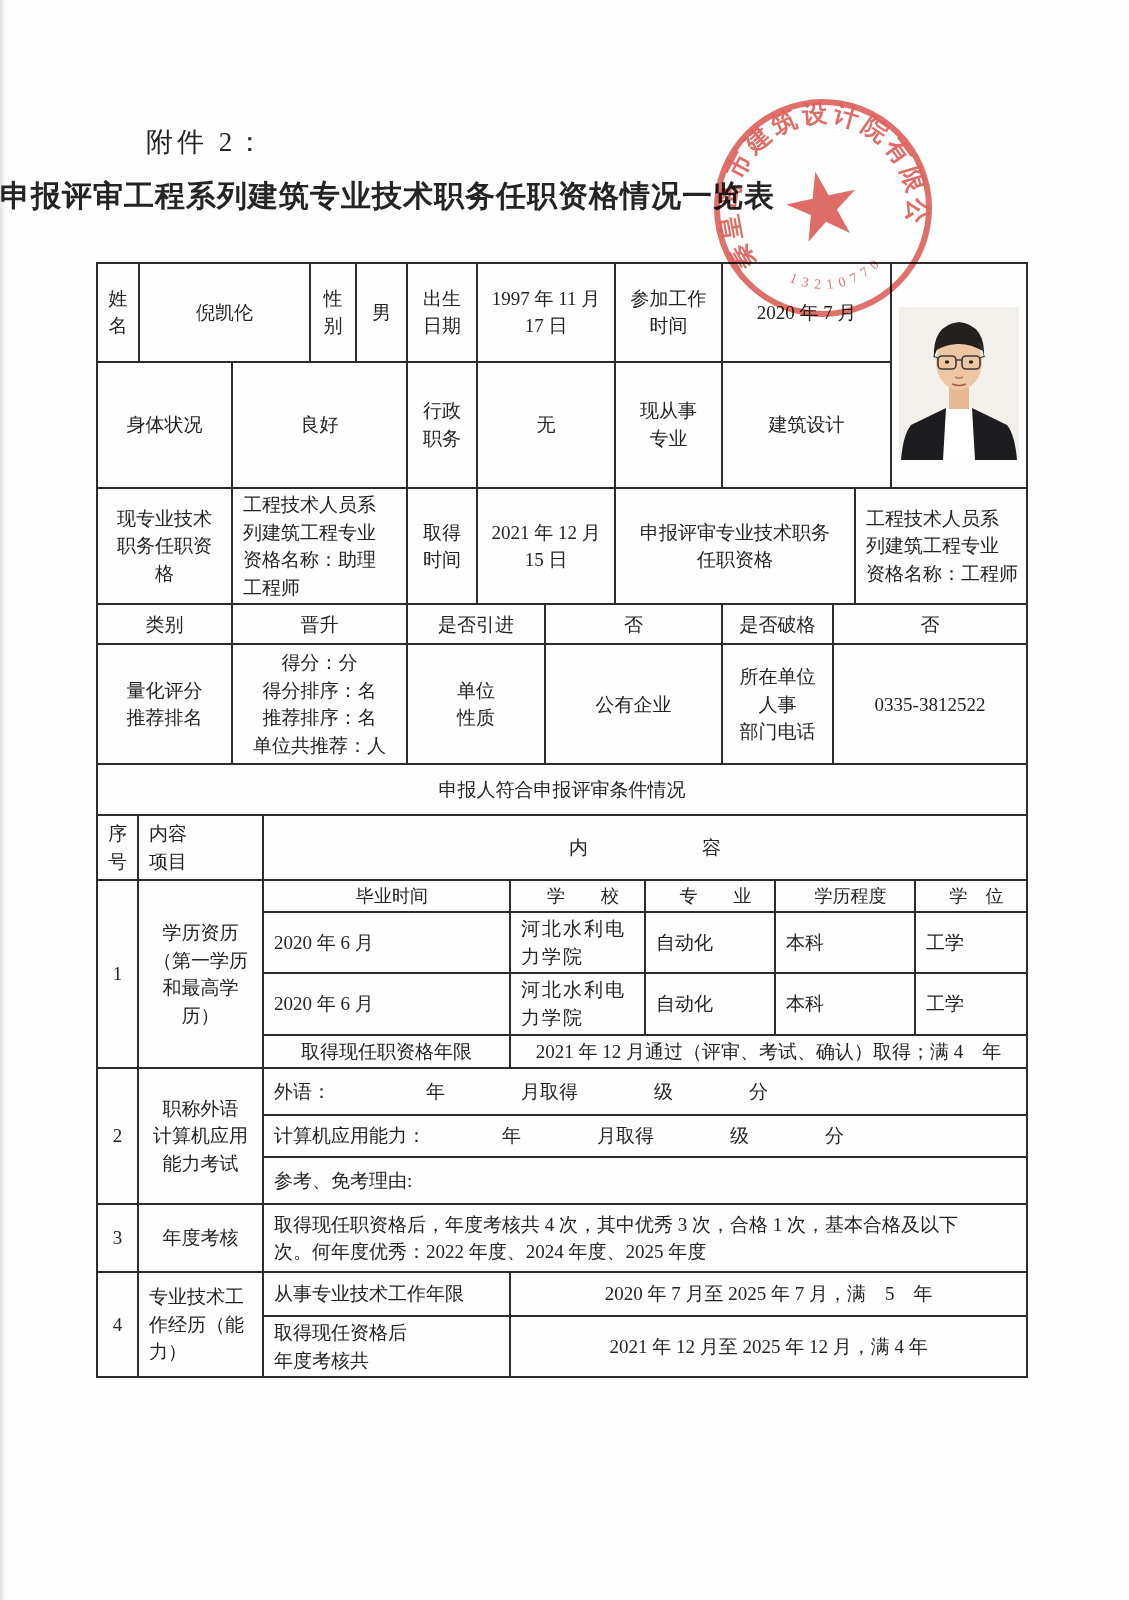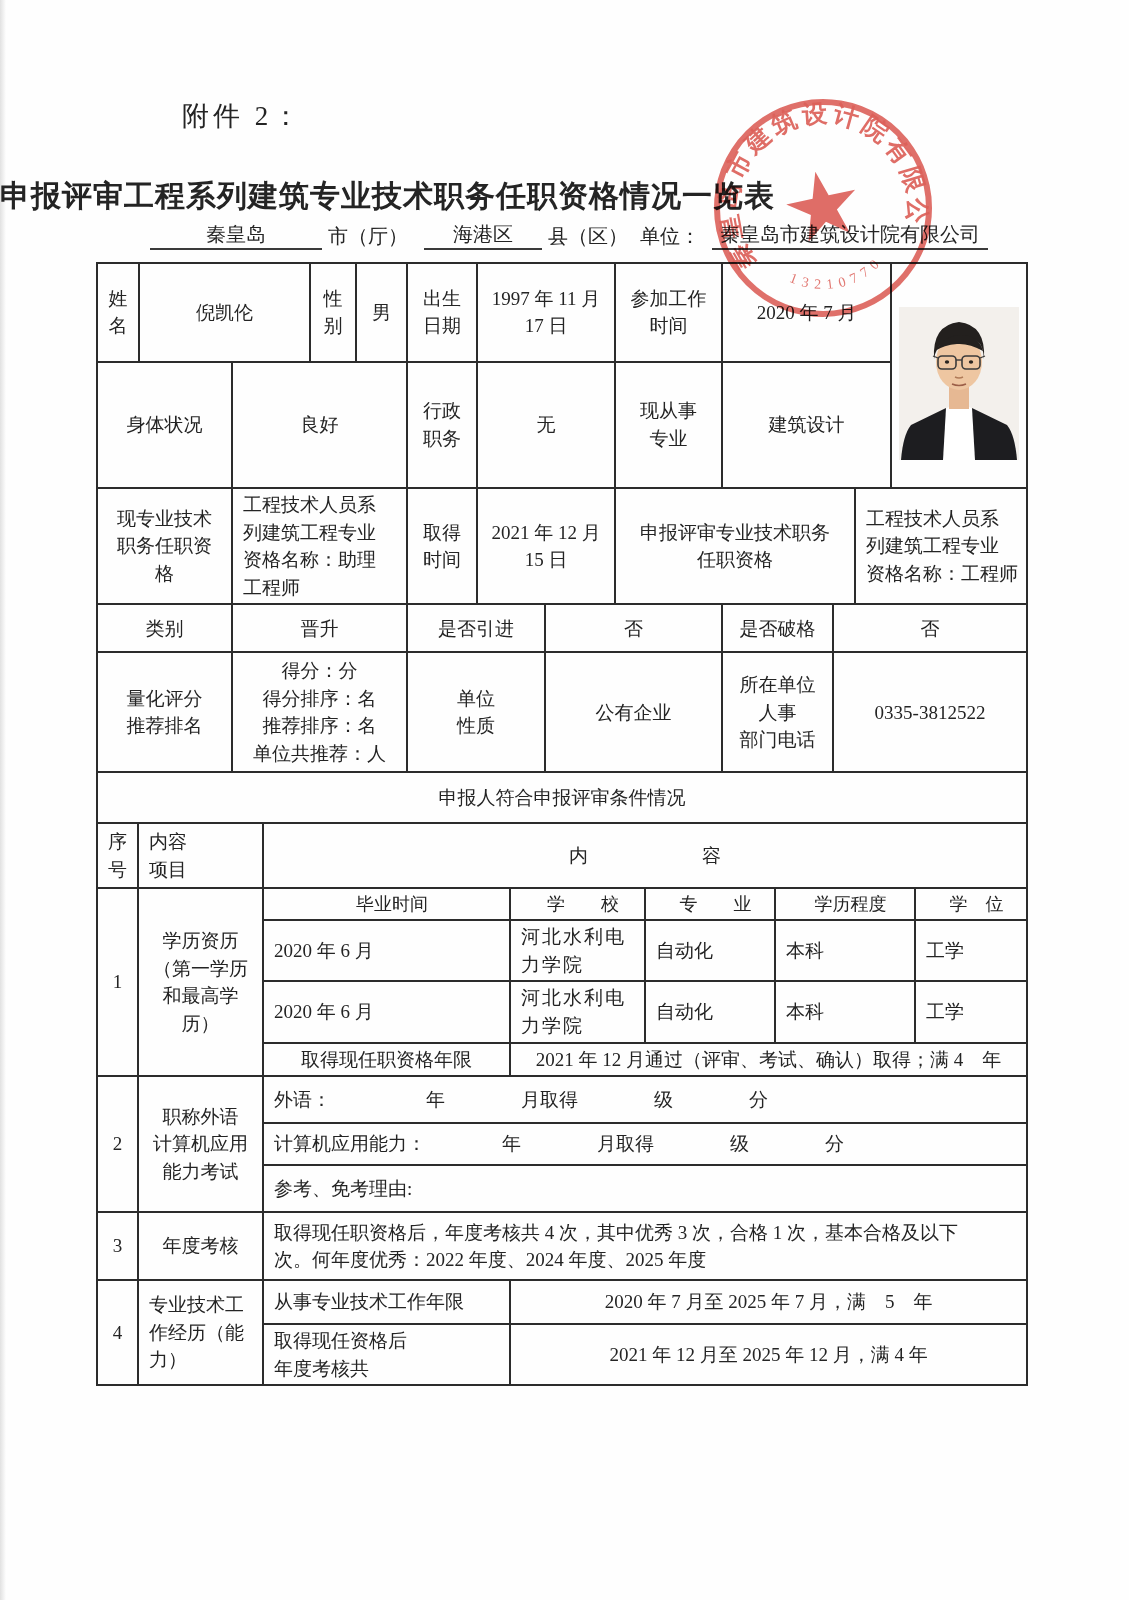--- a/index.html
+++ b/index.html
@@ -1,20 +1,20 @@
 <!DOCTYPE html>
 <html><head>
 <meta charset="utf-8">
 <style>
   html,body{margin:0;padding:0;background:#e8e8e8;}
   .page{position:relative;width:1129px;height:1600px;background:#fefefe;
         font-family:"Liberation Serif","DejaVu Serif",serif;color:#242424;overflow:hidden;margin:0 auto;}
   .scan-edge{position:absolute;left:0;top:0;width:6px;height:1600px;
         background:linear-gradient(to right,rgba(150,150,150,.28),rgba(255,255,255,0));}
-  .attachment{position:absolute;left:146px;top:98px;font-size:27px;letter-spacing:4px;margin-left:36px;}
+  .attachment{position:absolute;left:146px;top:124px;font-size:27px;letter-spacing:4px;}
   .doc-title{position:absolute;left:0;top:176px;width:1129px;text-align:left;
         font-size:30px;font-weight:bold;letter-spacing:1px;}
   .subheader{position:absolute;left:150px;top:221px;width:880px;font-size:20px;
         display:flex;align-items:flex-end;white-space:nowrap;}
   .subheader .u{border-bottom:2px solid #3a3a3a;text-align:center;}
   .u-city{min-width:172px;}
   .u-county{min-width:118px;margin-left:10px;}
   .u-unit{padding:0 8px;margin-left:6px;}
   .plain{margin:0 6px;}
 
@@ -35,28 +35,20 @@
 </style>
 </head>
 <body>
 
 <div class="page">
   <div class="scan-edge"></div>
 
   <div class="attachment">附件 2：</div>
   <div class="doc-title">申报评审工程系列建筑专业技术职务任职资格情况一览表</div>
 
-  <div class="subheader">
-    <span class="u u-city">秦皇岛</span>
-    <span class="plain">市（厅）</span>
-    <span class="u u-county">海港区</span>
-    <span class="plain">县（区）</span>
-    <span class="plain">单位：</span>
-    <span class="u u-unit">秦皇岛市建筑设计院有限公司</span>
-  </div>
 
   <div class="tables">
 
     <table class="first">
       <colgroup>
           <col style="width:42px">
           <col style="width:93px">
           <col style="width:78px">
           <col style="width:46px">
           <col style="width:51px">
@@ -150,21 +142,21 @@
     <table>
       <colgroup>
           <col style="width:135px">
           <col style="width:175px">
           <col style="width:138px">
           <col style="width:177px">
           <col style="width:111px">
           <col style="width:194px">
         </colgroup>
       <tbody>
-          <tr style="height:48px">
+          <tr style="height:40px">
         <td>类别</td>
         <td>晋升</td>
         <td>是否引进</td>
         <td>否</td>
         <td>是否破格</td>
         <td>否</td>
       </tr>
       <tr style="height:120px">
         <td>量化评分
 推荐排名</td>

